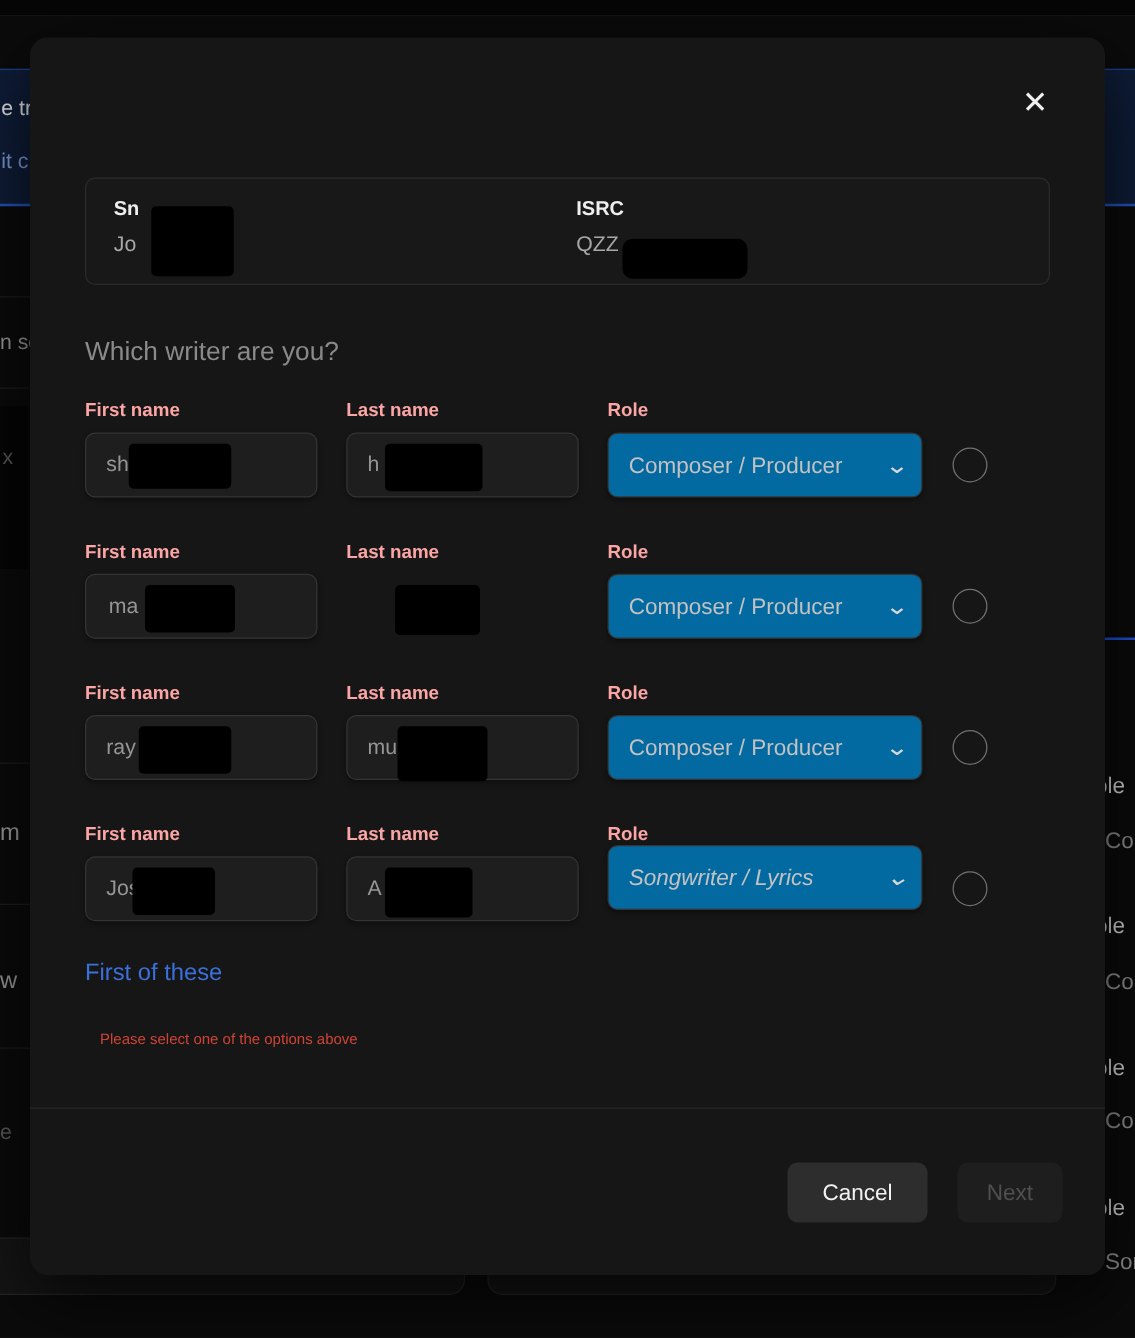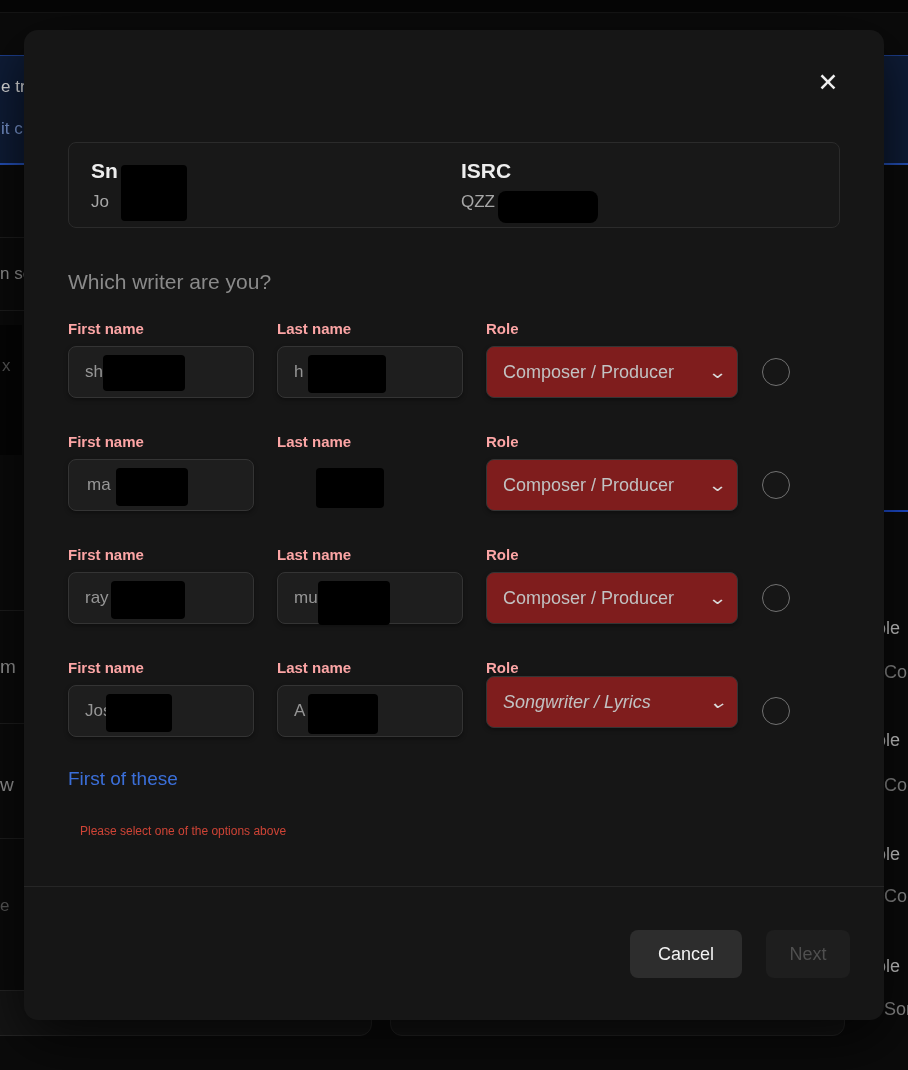--- a/index.html
+++ b/index.html
@@ -35,36 +35,36 @@
     background:#161616; border-radius:14px; z-index:10;
     box-shadow:0 18px 60px rgba(0,0,0,.75);
   }
   .modal-title { position:absolute; left:44px; top:36px; font-size:26px; font-weight:700; letter-spacing:.3px; color:#f5f5f5; }
   .close-btn { position:absolute; left:782px; top:32px; width:44px; height:40px; font-size:25px; color:#f0f0f0; display:flex; align-items:center; justify-content:center; cursor:pointer; }
 
   .info-card { position:absolute; left:44px; top:112px; width:772px; height:86px; border:1px solid #2b2b2b; border-radius:8px; background:#181818; }
   .info-col { position:absolute; top:16px; }
   .info-col.col1 { left:22px; }
   .info-col.col2 { left:392px; }
-  .info-label { font-size:21px; font-weight:700; color:#eeeeee; }
+  .info-label { font-size:16px; font-weight:700; color:#eeeeee; }
   .info-value { margin-top:9px; font-size:17px; color:#a7a7a7; }
 
   .redact { position:absolute; background:#000; border-radius:4px; z-index:5; }
 
   .question { position:absolute; left:44px; top:240px; font-size:21px; color:#8a8a8a; }
 
   .field-label { position:absolute; font-size:15px; font-weight:700; color:#fca5a5; }
   .text-input {
     position:absolute; width:186px; height:52px; background:#1e1e1e;
     border:1px solid #343434; border-radius:8px; color:#969696;
     font-size:17px; padding-left:16px; font-family:"Liberation Sans", sans-serif;
     box-shadow:0 2px 4px rgba(0,0,0,.35);
   }
   .select-box {
-    position:absolute; width:252px; height:52px; background:#7f1d1d;
+    position:absolute; width:252px; height:52px; background:#0369a1;
     border:1px solid #343434; border-radius:8px; cursor:pointer;
     display:flex; align-items:center; padding:0 12px 0 16px;
     box-shadow:0 2px 4px rgba(0,0,0,.35);
   }
   .select-text { flex:1; font-size:18px; color:#c2c2c2; white-space:nowrap; overflow:hidden; }
   .chevron { color:#d8d8d8; font-size:18px; margin-left:4px; transform:scaleX(1.3); }
   .radio {
     position:absolute; width:28px; height:28px; border-radius:50%;
     border:1.5px solid #717171; background:transparent; cursor:pointer;
   }

